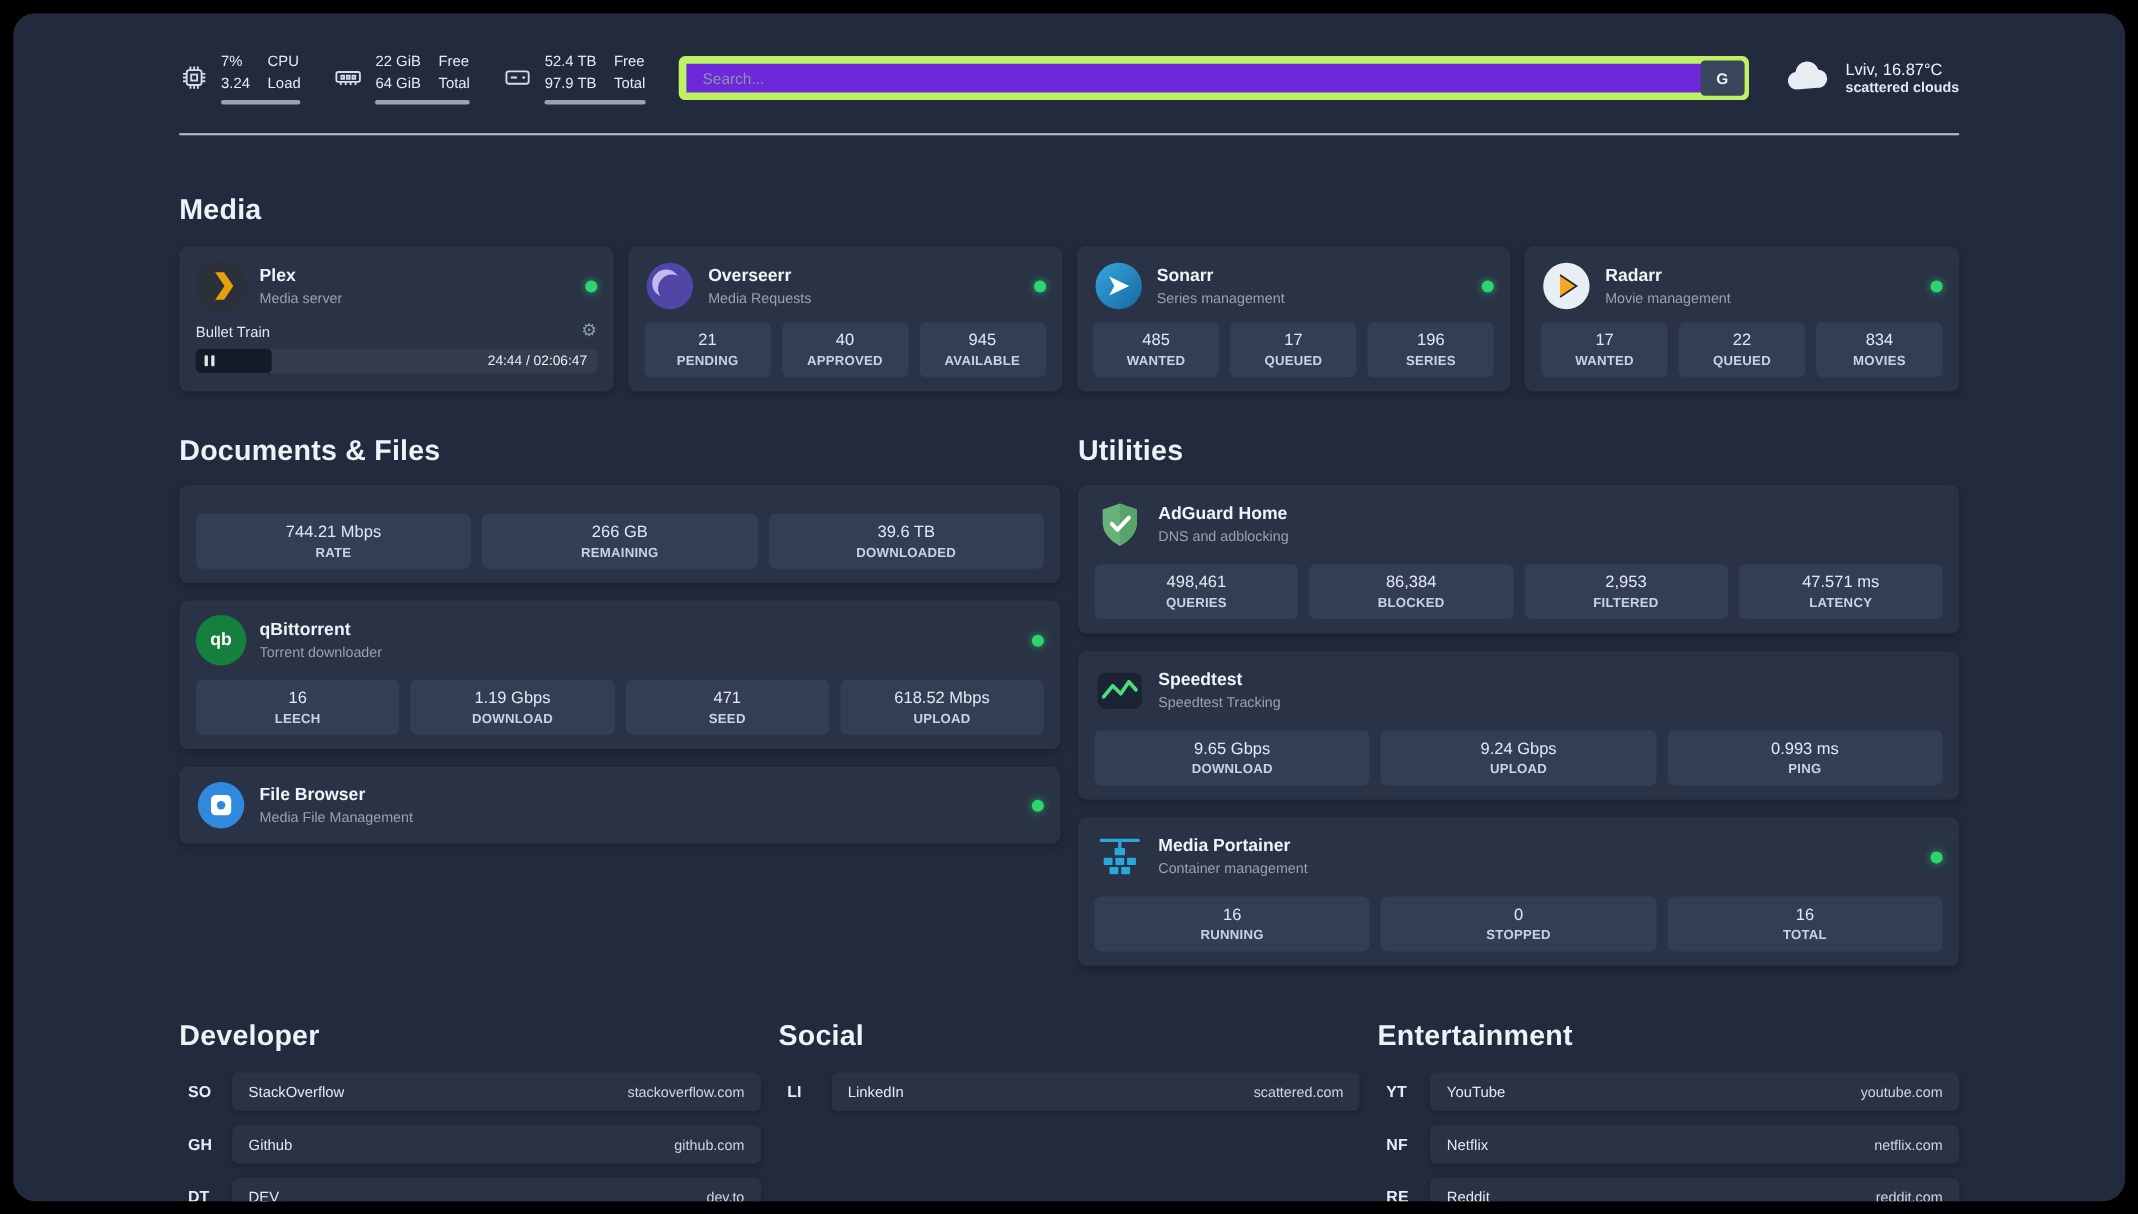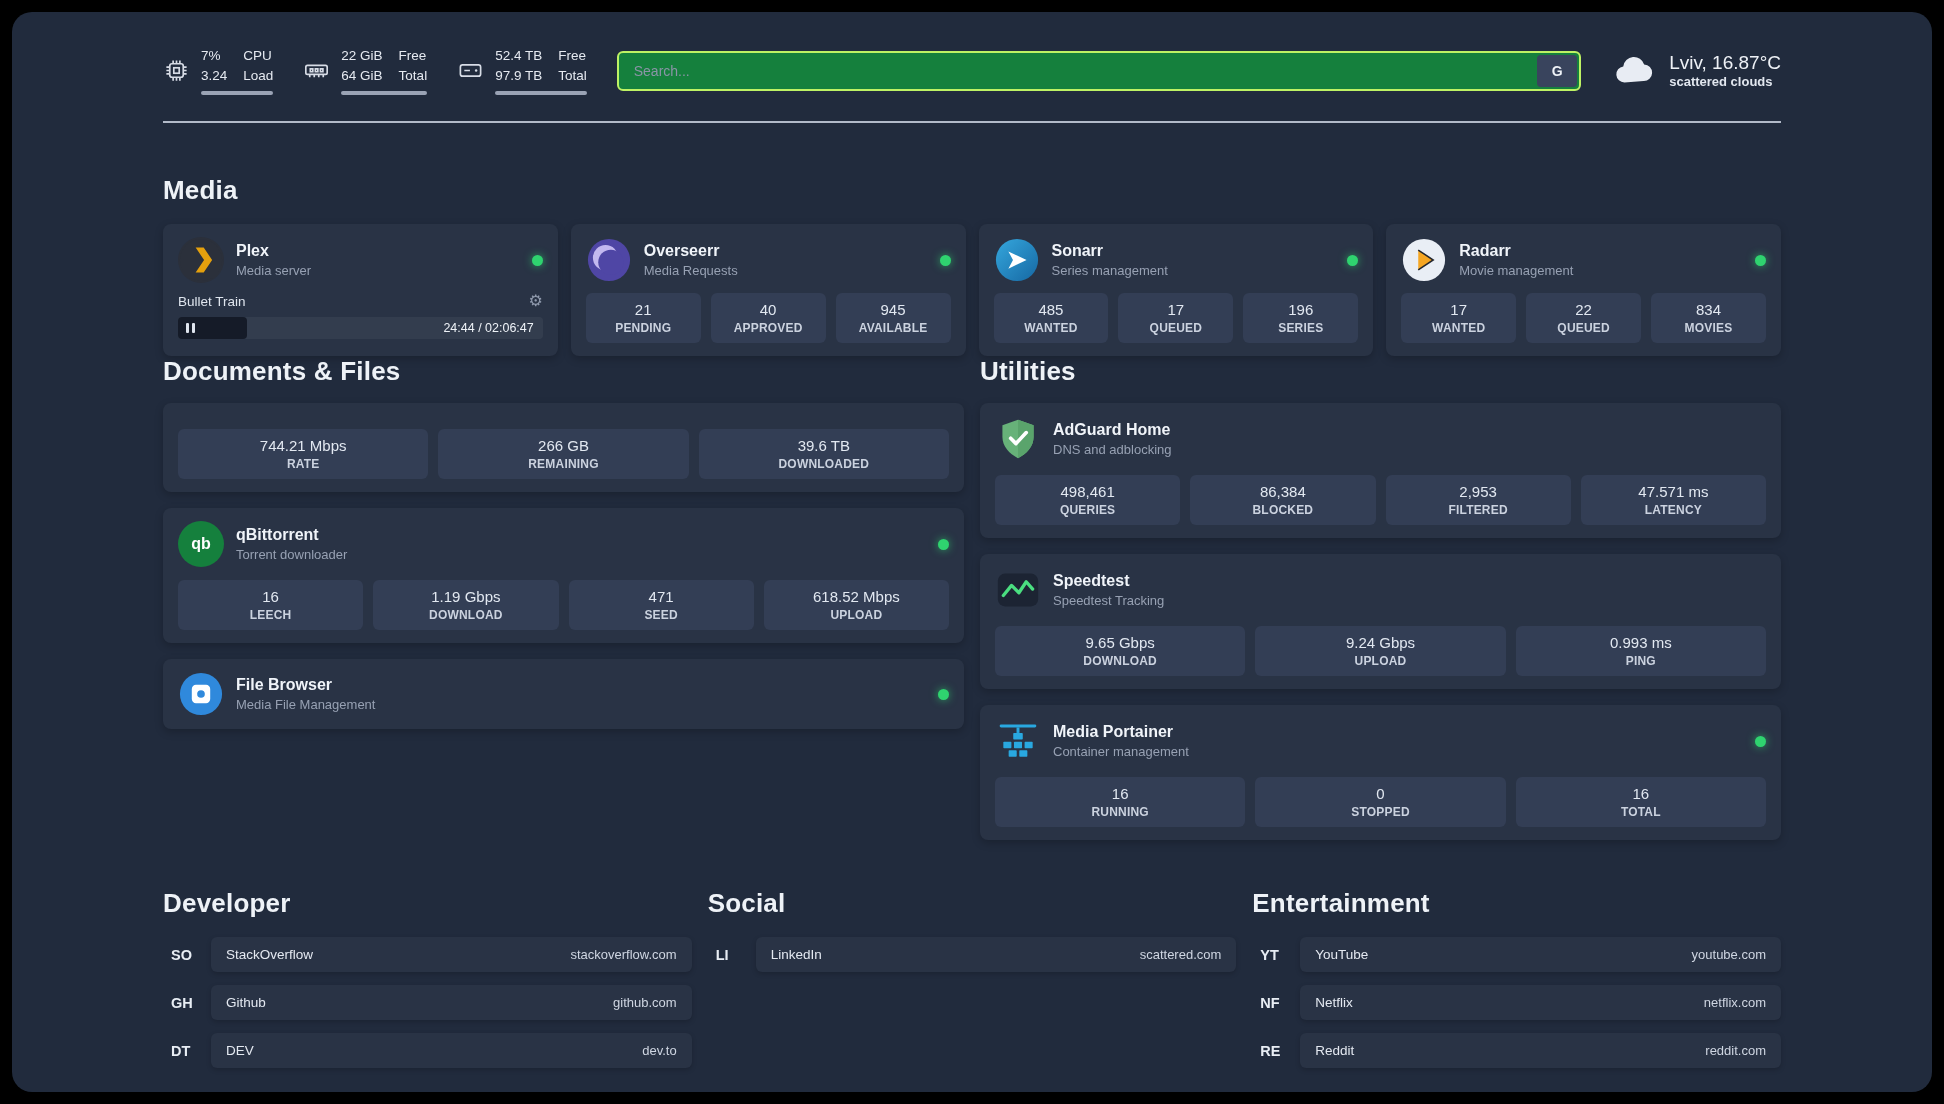--- a/index.html
+++ b/index.html
@@ -10,25 +10,25 @@
   
   .topbar { display:flex; align-items:center; gap:30px; }
   .metrics { display:flex; gap:30px; }
   .metric { display:flex; align-items:center; gap:11px; }
   .m-icon { color:#d7dce6; display:flex; }
   .m-body { display:flex; flex-direction:column; }
   .m-row { display:flex; gap:16px; }
   .m-nums, .m-labels { font-size:13.5px; color:#e6eaf1; line-height:1.45; }
   .m-bar { height:4px; background:#9aa3b5; border-radius:2px; margin-top:6px; }
   .search { flex:1; position:relative; }
-  .search input { width:100%; height:40px; background:#15803d; border:2px solid #bef264; border-radius:6px; color:#dfe4ec; font-size:14px; padding:0 56px 0 15px; outline:none; font-family:"Liberation Sans",sans-serif; }
+  .search input { width:100%; height:40px; background:#6d28d9; border:7px solid #bef264; border-radius:6px; color:#dfe4ec; font-size:14px; padding:0 56px 0 15px; outline:none; font-family:"Liberation Sans",sans-serif; }
   .search input::placeholder { color:#8b94a7; }
   .g-btn { position:absolute; right:4px; top:4px; width:40px; height:32px; background:#39445d; border:none; border-radius:4px; color:#eef2f7; font-size:14px; font-weight:700; cursor:pointer; }
   .weather { display:flex; align-items:center; gap:12px; }
-  .w-loc { font-size:19px; color:#eef1f6; }
+  .w-loc { font-size:15px; color:#eef1f6; }
   .w-cond { font-size:13px; color:#e2e7ef; margin-top:0;font-weight:bold; }
   .divider { border:none; border-top:2px solid #b2bac9; margin-top:26px; }
 
   
   .section-title { font-size:26px; font-weight:600; color:#eef2f7; letter-spacing:.2px; }
   .media-section { margin-top:52px; }
   .grid4 { display:grid; grid-template-columns:repeat(4,1fr); gap:13px; margin-top:18px; }
 
   .card { background:#293345; border-radius:8px; padding:13px 15px; box-shadow:0 3px 8px rgba(0,0,0,.22); cursor:pointer; }
   .media-card { min-height:132px; display:flex; flex-direction:column; }
@@ -56,21 +56,21 @@
   
   .ic-plex { background:#2b303b; }
   .ic-overseerr, .ic-sonarr, .ic-radarr, .ic-adguard, .ic-speedtest, .ic-portainer { background:transparent; }
   .ic-nzbget { background:#3f9e43; }
   .ic-nzbget span { color:#fff; font-size:10px; font-weight:700; }
   .ic-qb { background:#15803d; }
   .ic-qb span { color:#fff; font-size:16px; font-weight:700; }
   .ic-fb { background:transparent; }
 
   
-  .two-col { display:grid; grid-template-columns:1fr 1fr; gap:16px; align-items:start; }
+  .two-col { display:grid; grid-template-columns:1fr 1fr; gap:16px; margin-top:38px; align-items:start; }
   .col .card { margin-top:16px; }
   .slim-card { padding:12px 15px; }
 
   
   .bookmarks { display:grid; grid-template-columns:repeat(3,1fr); gap:16px; margin-top:48px; align-items:start; }
   .bm-list { margin-top:18px; }
   .bm-item { display:flex; align-items:center; margin-bottom:13px; }
   .bm-abbr { width:48px; font-size:14.5px; font-weight:700; color:#e8edf4; flex:0 0 auto; padding-left:8px; }
   .bm-row { flex:1; display:flex; align-items:center; background:#293345; border-radius:6px; height:35px; padding:0 15px; cursor:pointer; box-shadow:0 2px 5px rgba(0,0,0,.18); }
   .bm-name { font-size:13.5px; color:#e4e9f1; }

